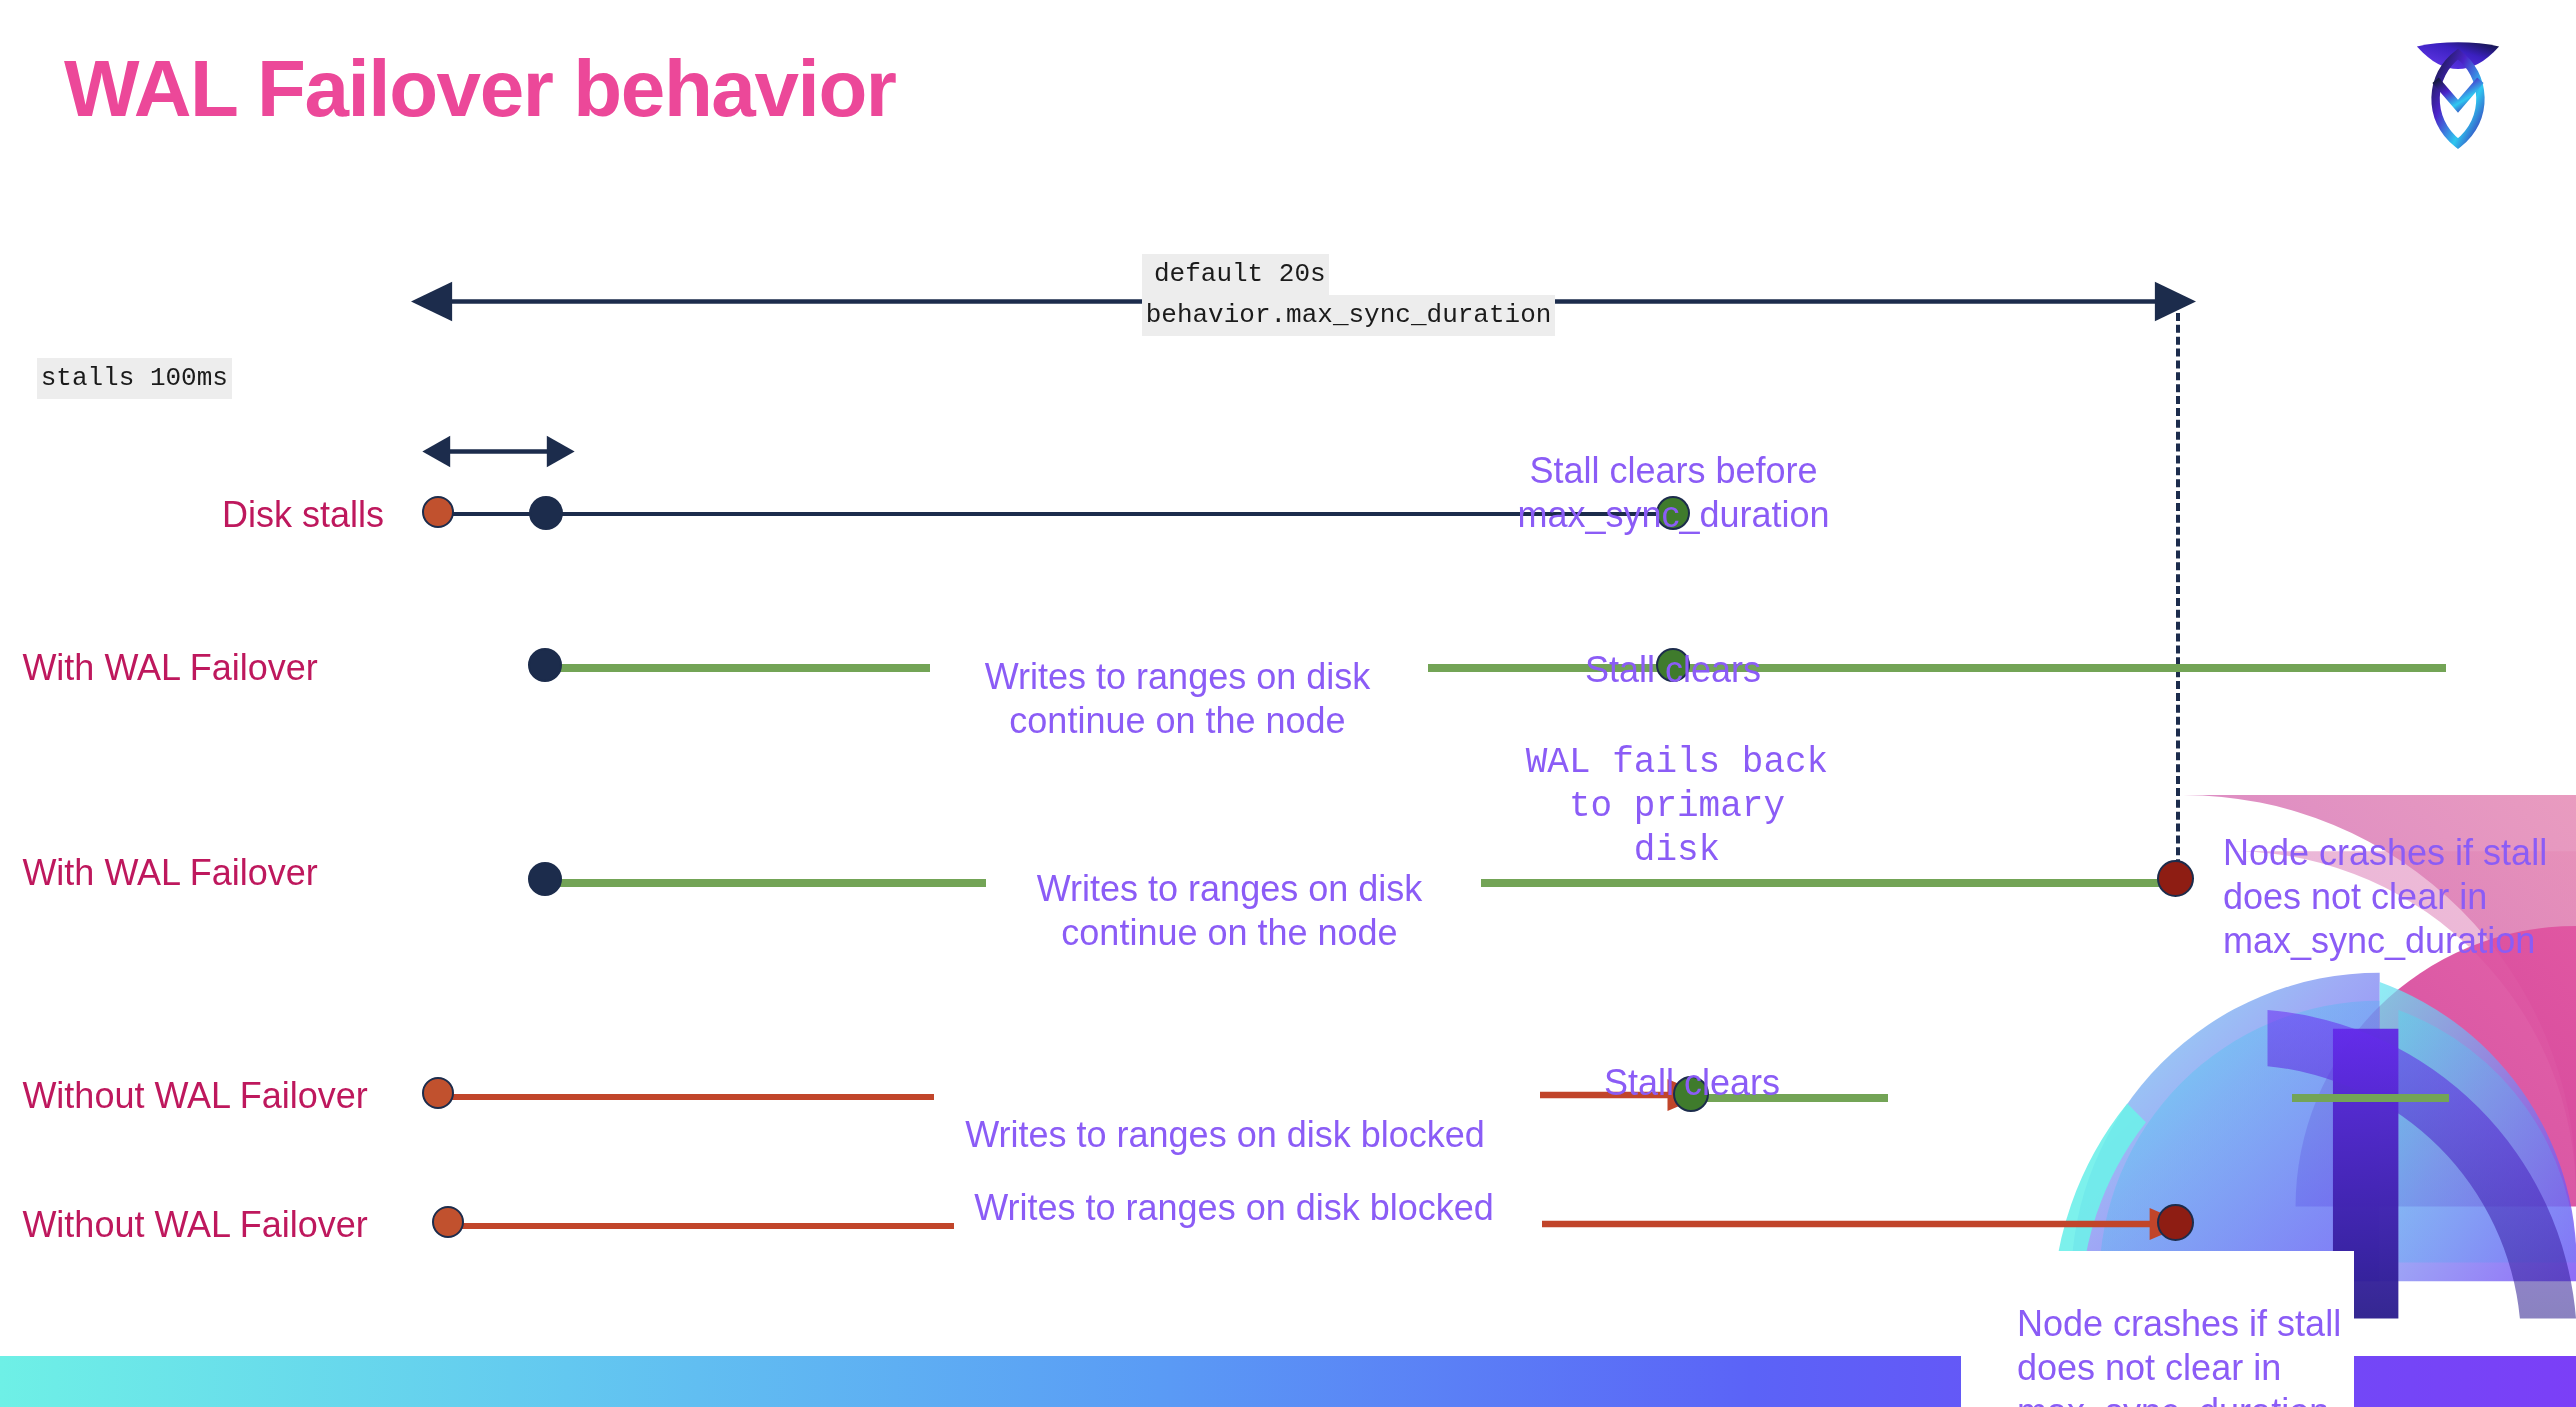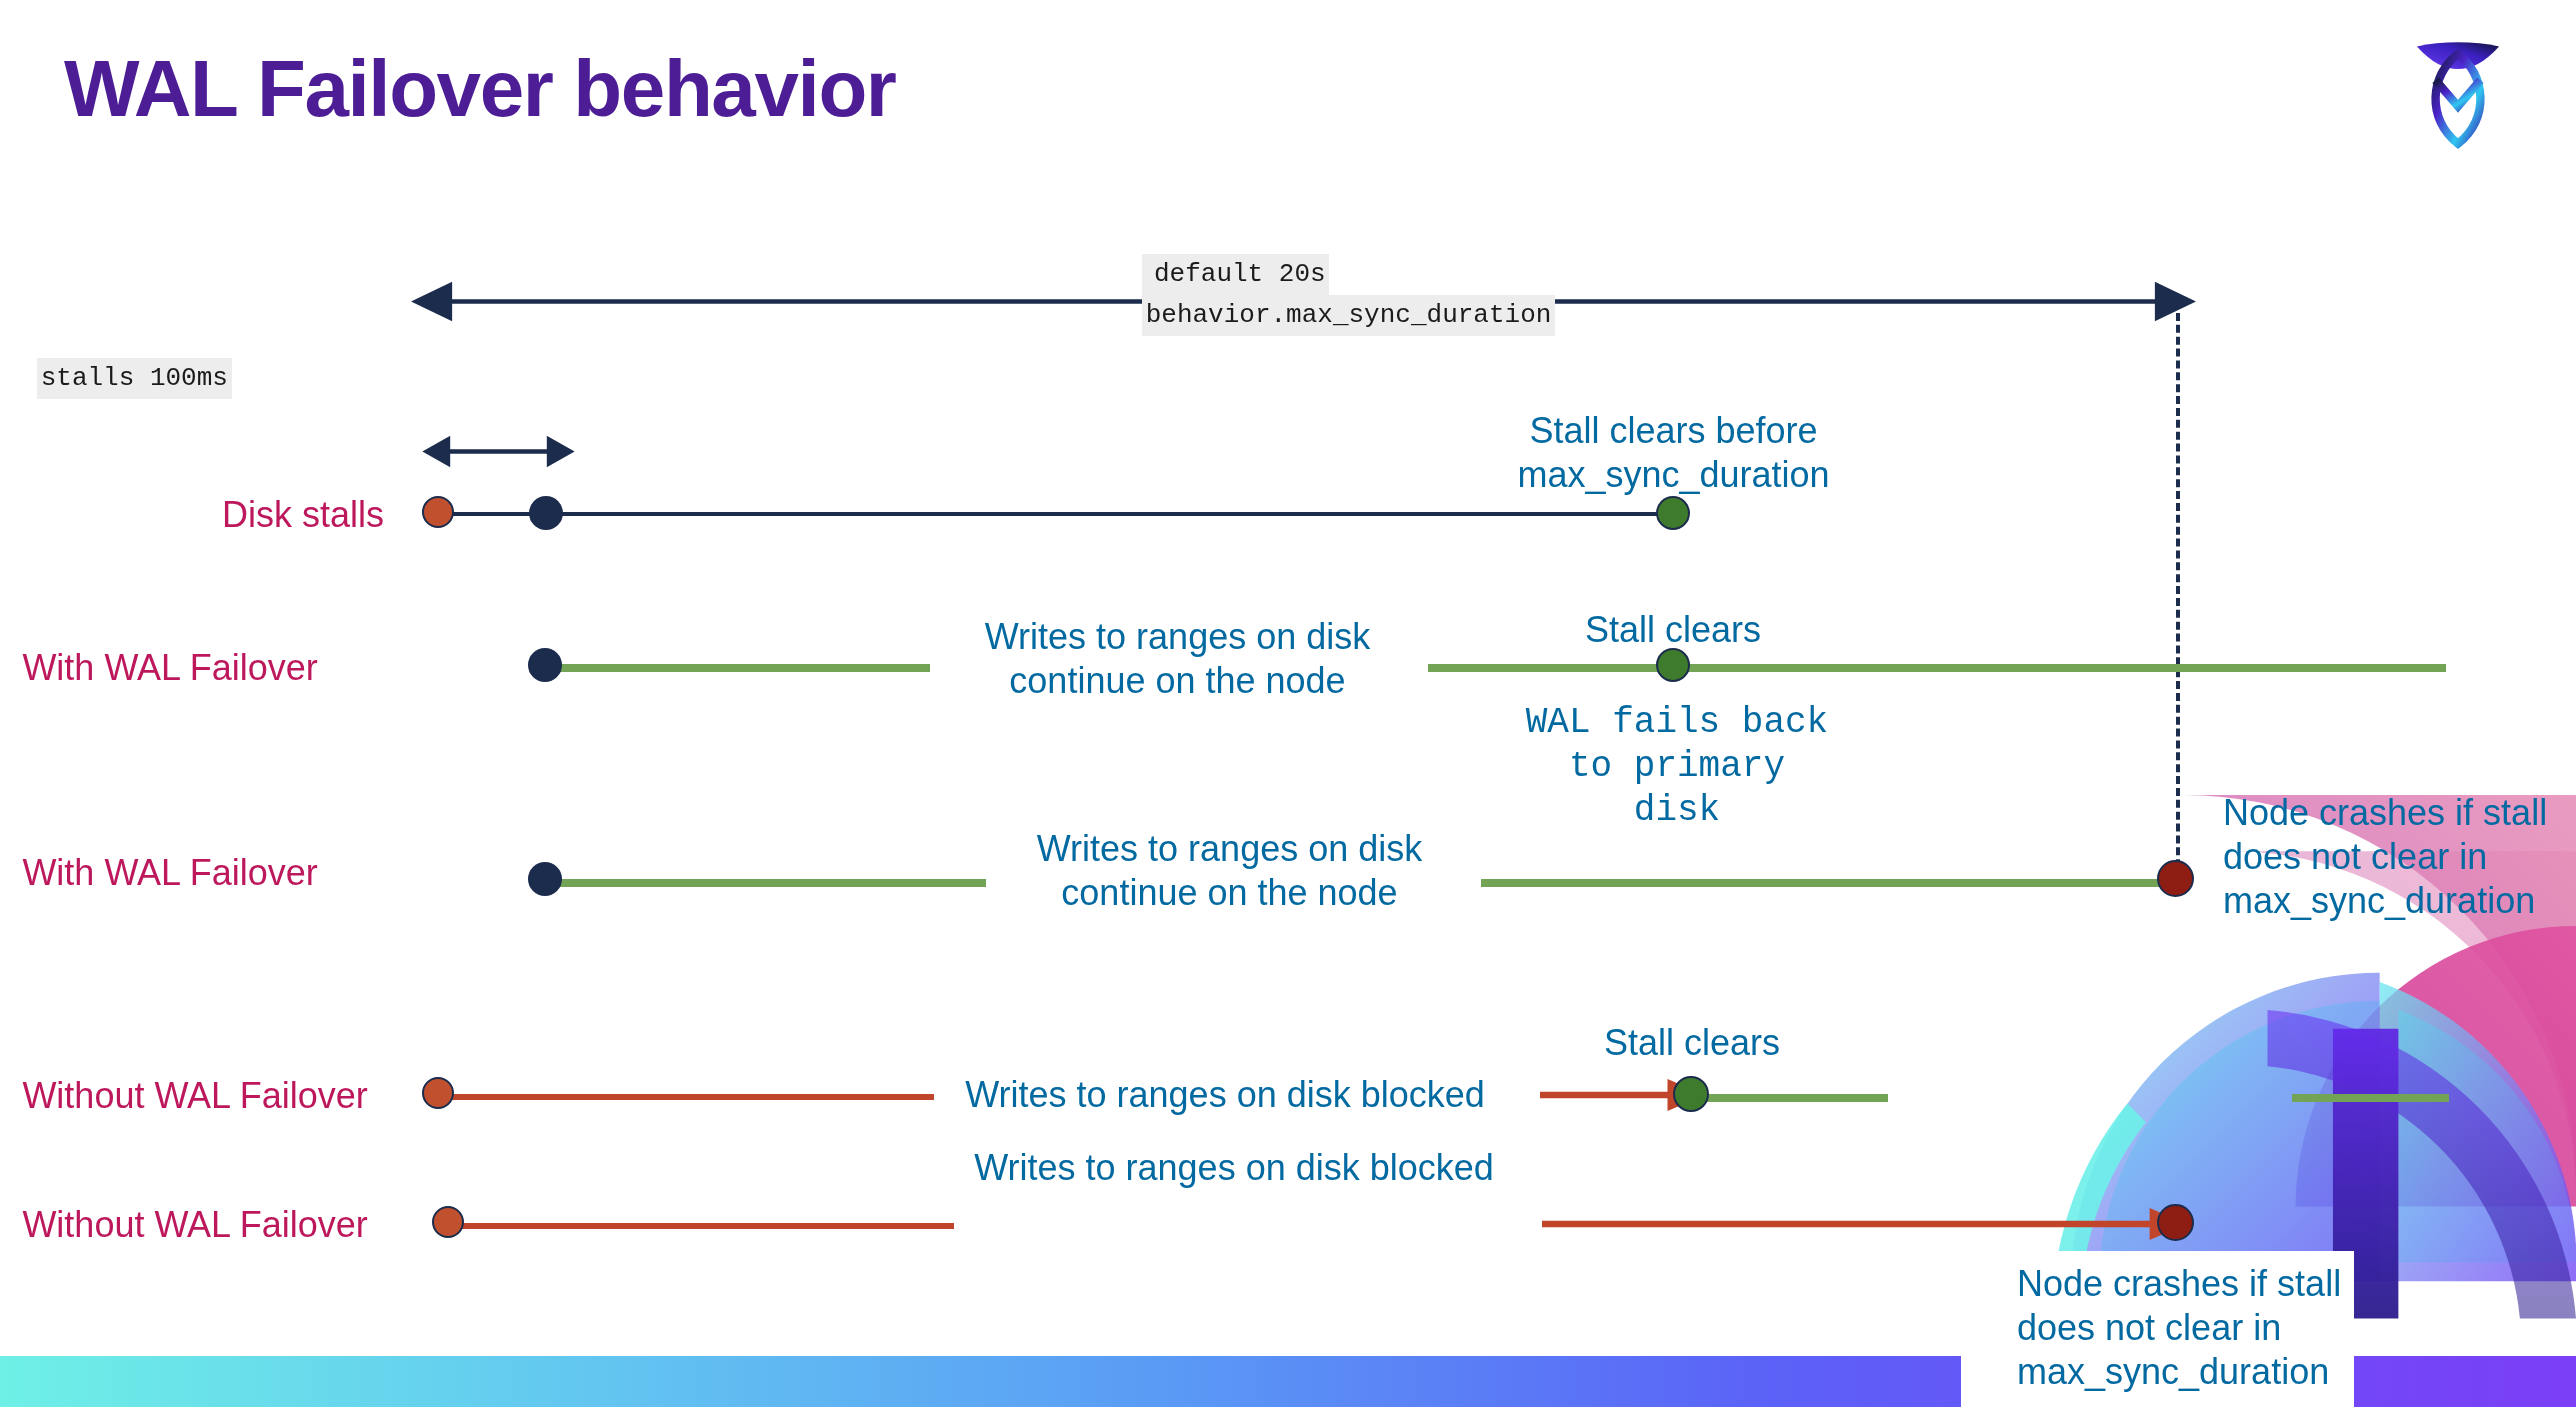--- a/index.html
+++ b/index.html
@@ -21,21 +21,21 @@
   }
 
   
   #slide-title {
     position: absolute;
     left: 64px;
     top: 45px;
     font-size: 80px;
     font-weight: 700;
     letter-spacing: -1.4px;
-    color: #4c1d95;
+    color: #ec4899;
     white-space: nowrap;
     line-height: 1.1;
   }
 
   
   #brand-logo {
     position: absolute;
     right: 58px;
     top: 26px;
     width: 120px;
@@ -82,22 +82,23 @@
     position: absolute;
     font-size: 36px;
     color: #be185d;
     white-space: nowrap;
   }
 
   .note {
     position: absolute;
     font-size: 36px;
     line-height: 1.22;
-    color: #0369a1;
+    color: #8b5cf6;
     white-space: pre-line;
+    margin-top: 40px;
   }
   .note.center { text-align: center; }
   .note.left   { text-align: left; }
 
   .track {
     position: absolute;
     height: 0;
     border-top-style: solid;
   }
   .track.navy  { border-top-color: #1c2c4c; border-top-width: 4.7px; }

